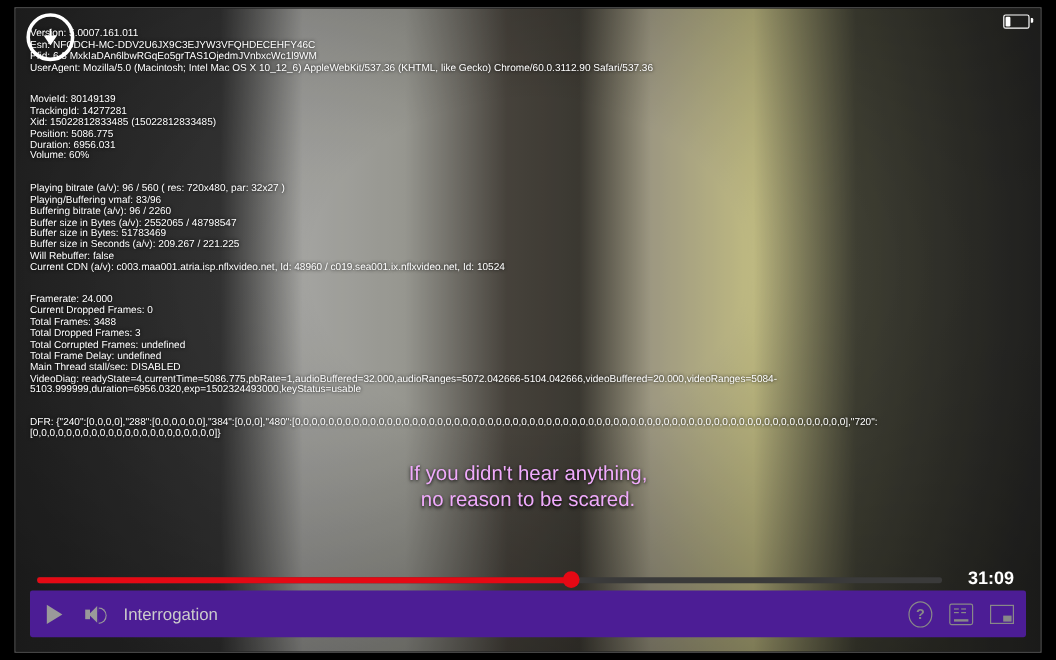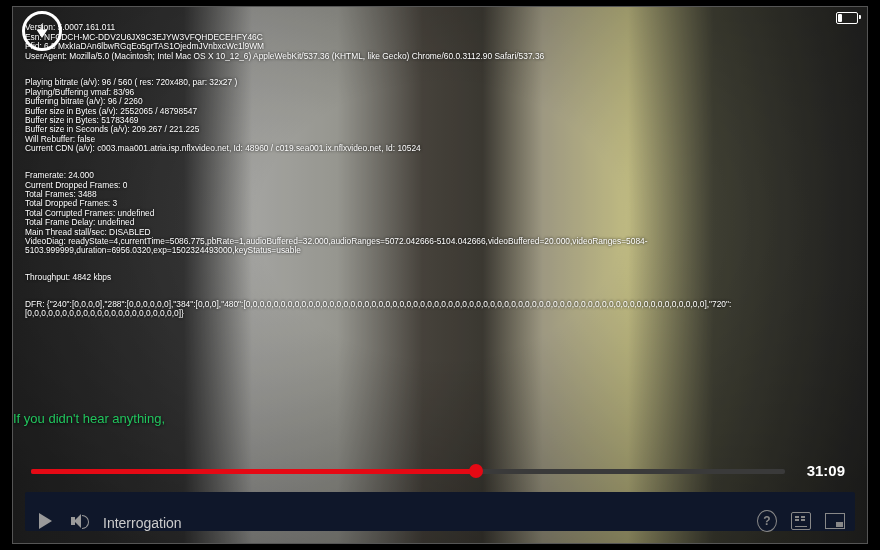--- a/index.html
+++ b/index.html
@@ -7,28 +7,28 @@
   .video-frame{position:absolute;left:12px;right:12px;top:6px;bottom:6px;border:1px solid #555;background:#000;overflow:hidden}
   .scene{position:absolute;inset:0;background:linear-gradient(90deg,#2a2a2a 0%,#383838 20%,#b8b8b4 28%,#a8a8a0 38%,#4a453d 48%,#3d3a32 55%,#b0aa90 62%,#d8d290 72%,#4a4a3a 82%,#2a2a28 100%);filter:brightness(.9) contrast(.95)}
   .scene::after{content:"";position:absolute;inset:0;background:radial-gradient(ellipse at 50% 40%,transparent 30%,rgba(0,0,0,.45) 90%)}
   .logo{position:absolute;top:11px;left:22px;width:34px;height:34px;border:3px solid #fff;border-radius:50%;display:flex;align-items:center;justify-content:center;z-index:30}
   .logo::before{content:"";width:14px;height:14px;background:#fff;clip-path:polygon(10% 0,55% 0,55% 40%,90% 40%,50% 100%,10% 40%,45% 40%,45% 0)}
   .bat{position:absolute;top:12px;right:22px;width:20px;height:10px;border:1.5px solid #fff;border-radius:2px;z-index:30}
   .bat::after{content:"";position:absolute;right:-4px;top:2px;width:2px;height:4px;background:#fff;border-radius:0 1px 1px 0}
   .bat::before{content:"";position:absolute;left:1px;top:1px;bottom:1px;width:4px;background:#fff;border-radius:1px}
   .debug{position:absolute;top:7px;left:12px;right:12px;color:#fff;font-size:8.4px;line-height:1.12;z-index:20;text-shadow:0 0 3px #000;white-space:pre-line}
   .debug .block{margin-bottom:8px}
-  .subtitle{position:absolute;bottom:115px;left:0;right:0;text-align:left;color:#22c55e;font-size:13px;line-height:1.3;text-shadow:0 1px 3px #000;font-weight:500;z-index:15}
+  .subtitle{position:absolute;bottom:115px;left:0;right:0;text-align:center;color:#f0abfc;font-size:17px;line-height:1.3;text-shadow:0 1px 3px #000;font-weight:500;z-index:15}
   .controls{position:absolute;left:12px;right:12px;bottom:12px;z-index:25}
-  .scrub{position:relative;height:18px;display:flex;align-items:center;padding:0 70px 0 6px;margin-bottom:12px}
+  .scrub{position:relative;height:18px;display:flex;align-items:center;padding:0 70px 0 6px;margin-bottom:0}
   .track{flex:1;height:5px;background:#3a3a3a;border-radius:2px;position:relative}
   .prog{position:absolute;left:0;top:0;bottom:0;width:59%;background:#e50914;border-radius:2px}
   .knob{position:absolute;left:59%;top:50%;width:14px;height:14px;background:#e50914;border-radius:50%;transform:translate(-50%,-50%)}
   .time{position:absolute;right:10px;top:0;color:#fff;font-size:15px;font-weight:600}
-  .bar{height:39px;background:#0f172a;border-radius:2px;display:flex;align-items:flex-end;padding:0 10px;gap:14px}
+  .bar{height:39px;background:#4c1d95;border-radius:2px;display:flex;align-items:center;padding:0 10px;gap:14px}
   .ico{width:20px;height:20px;display:flex;align-items:center;justify-content:center;cursor:pointer}
   .play{width:0;height:0;border-left:13px solid #9a9a9a;border-top:8px solid transparent;border-bottom:8px solid transparent}
   .vol{width:17px;height:14px;position:relative}
   .vol::before{content:"";position:absolute;left:0;top:3px;width:4px;height:8px;background:#9a9a9a}
   .vol::after{content:"";position:absolute;left:3px;top:0;width:0;height:0;border-right:7px solid #9a9a9a;border-top:7px solid transparent;border-bottom:7px solid transparent}
   .waves{position:absolute;left:11px;top:1px;width:6px;height:12px;border:1.5px solid #9a9a9a;border-left:none;border-radius:0 10px 10px 0}
   .title{color:#ccc;font-size:14px;flex:1}
   .help{width:20px;height:20px;border:1.5px solid #888;border-radius:50%;color:#888;font-size:12px;font-weight:bold;display:flex;align-items:center;justify-content:center}
   .capico{width:22px;height:16px;border:1.5px solid #888;border-radius:2px;position:relative}
   .capico::after{content:"";position:absolute;left:3px;right:3px;bottom:2px;height:1.5px;background:#888}
@@ -41,42 +41,48 @@
 
 <div class="player">
   <div class="video-frame">
     <div class="scene"></div>
 
     <div class="debug">
       <div class="block">Version: 5.0007.161.011
 Esn: NFCDCH-MC-DDV2U6JX9C3EJYW3VFQHDECEHFY46C
 Pfid: 6.8 MxkIaDAn6lbwRGqEo5grTAS1OjedmJVnbxcWc1l9WM
 UserAgent: Mozilla/5.0 (Macintosh; Intel Mac OS X 10_12_6) AppleWebKit/537.36 (KHTML, like Gecko) Chrome/60.0.3112.90 Safari/537.36</div>
+      <div class="block">MovieId: 80149139
+TrackingId: 14277281
+Xid: 15022812833485 (15022812833485)
+Position: 5086.775
+Duration: 6956.031
+Volume: 60%</div>
       <div class="block">Playing bitrate (a/v): 96 / 560 ( res: 720x480, par: 32x27 )
 Playing/Buffering vmaf: 83/96
 Buffering bitrate (a/v): 96 / 2260
 Buffer size in Bytes (a/v): 2552065 / 48798547
 Buffer size in Bytes: 51783469
 Buffer size in Seconds (a/v): 209.267 / 221.225
 Will Rebuffer: false
 Current CDN (a/v): c003.maa001.atria.isp.nflxvideo.net, Id: 48960 / c019.sea001.ix.nflxvideo.net, Id: 10524</div>
       <div class="block">Framerate: 24.000
 Current Dropped Frames: 0
 Total Frames: 3488
 Total Dropped Frames: 3
 Total Corrupted Frames: undefined
 Total Frame Delay: undefined
 Main Thread stall/sec: DISABLED
 VideoDiag: readyState=4,currentTime=5086.775,pbRate=1,audioBuffered=32.000,audioRanges=5072.042666-5104.042666,videoBuffered=20.000,videoRanges=5084-5103.999999,duration=6956.0320,exp=1502324493000,keyStatus=usable</div>
-      <div class="block">Throughput: 4842 kbps</div>
       <div class="block">DFR: {"240":[0,0,0,0],"288":[0,0,0,0,0,0],"384":[0,0,0],"480":[0,0,0,0,0,0,0,0,0,0,0,0,0,0,0,0,0,0,0,0,0,0,0,0,0,0,0,0,0,0,0,0,0,0,0,0,0,0,0,0,0,0,0,0,0,0,0,0,0,0,0,0,0,0,0,0,0,0,0,0,0,0,0,0,0,0],"720":[0,0,0,0,0,0,0,0,0,0,0,0,0,0,0,0,0,0,0,0,0,0]}</div>
     </div>
 
     <div class="subtitle">
       <span>If you didn't hear anything,</span><br>
+      <span>no reason to be scared.</span>
     </div>
 
     <div class="controls">
       <div class="scrub">
         <div class="track">
           <div class="prog"></div>
           <div class="knob"></div>
         </div>
         <div class="time">31:09</div>
       </div>

